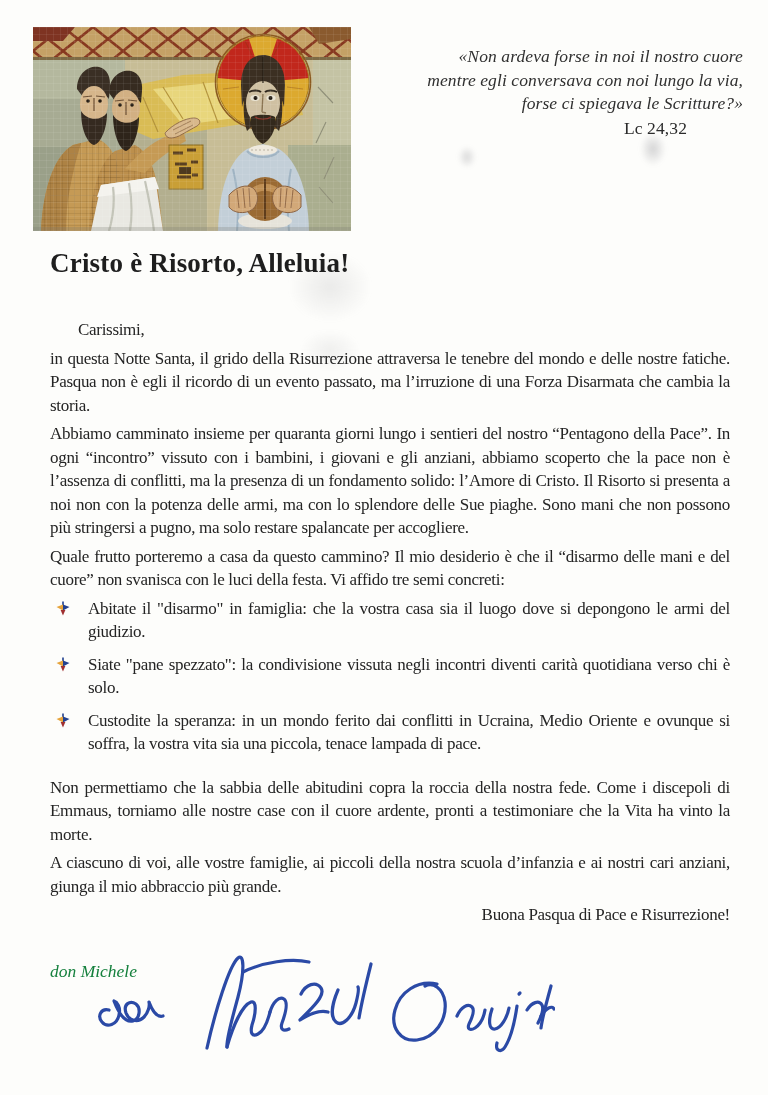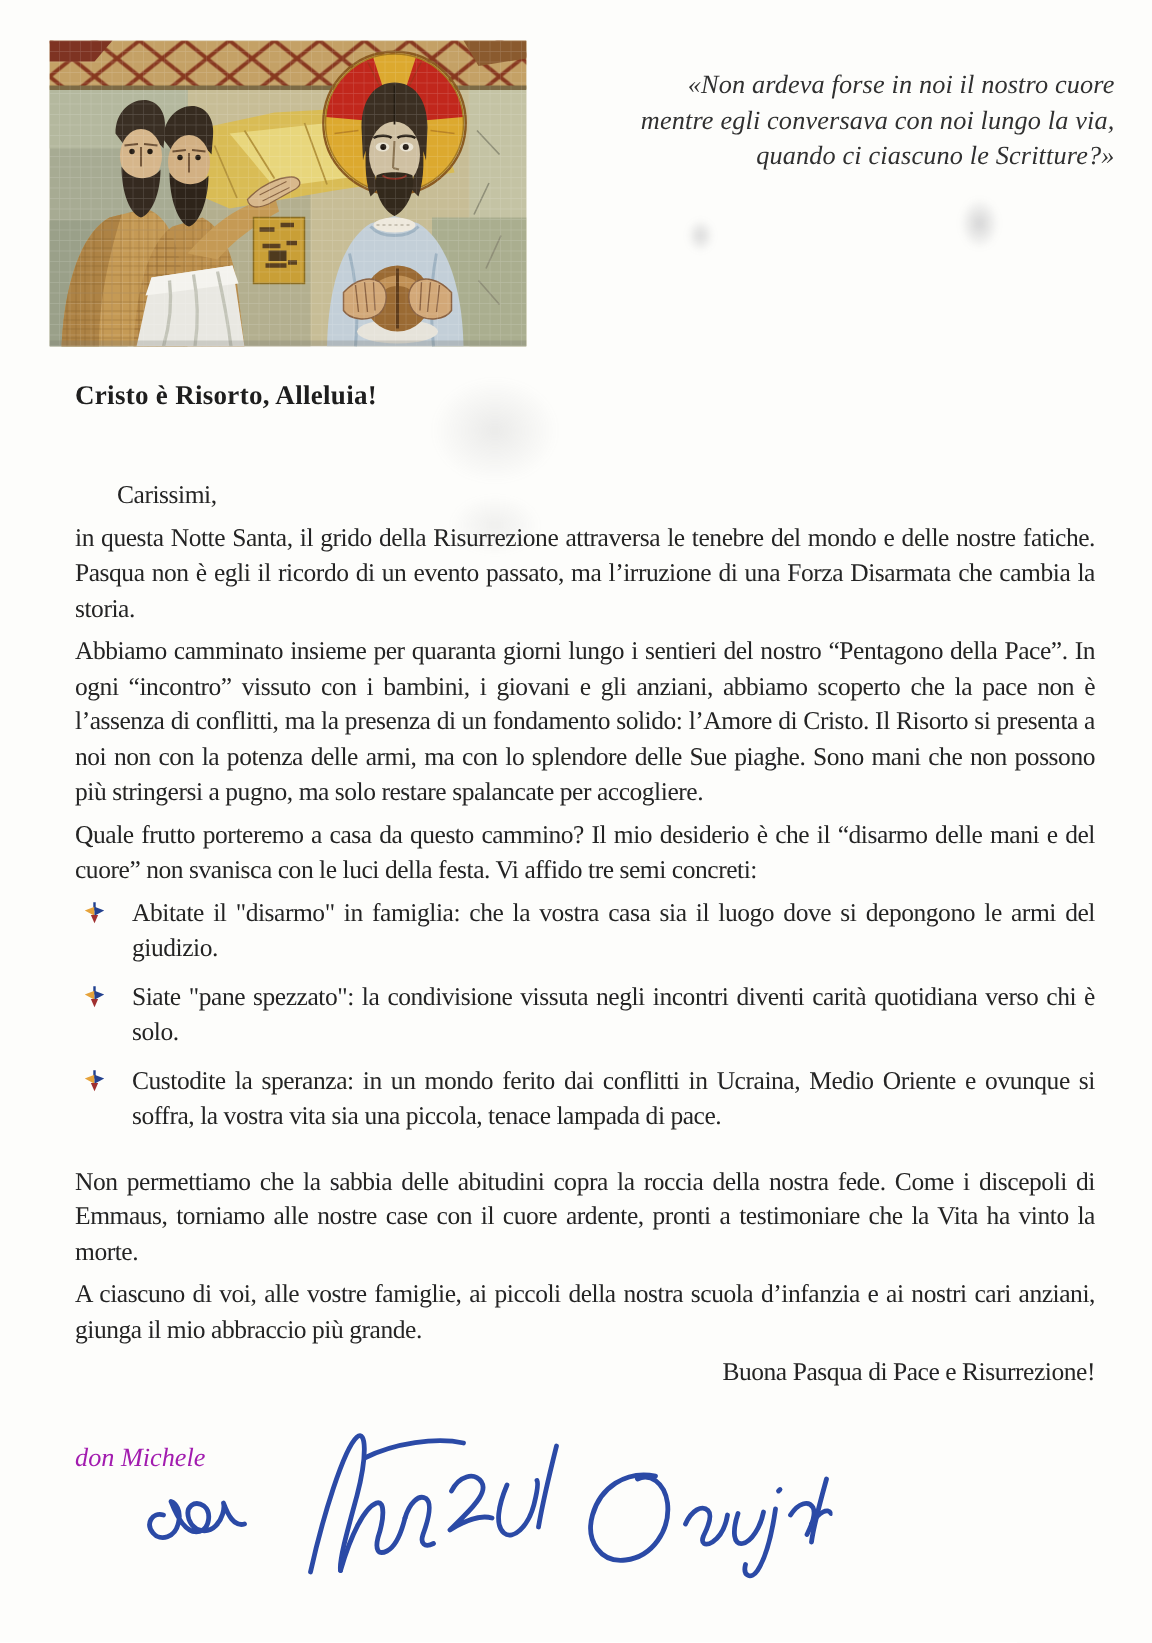--- a/index.html
+++ b/index.html
@@ -29,33 +29,33 @@
         background:radial-gradient(closest-side, rgba(90,90,100,0.22), rgba(90,90,100,0)); }
   .s4 { left:300px; top:330px; width:60px; height:40px;
         background:radial-gradient(closest-side, rgba(140,140,145,0.12), rgba(140,140,145,0)); }
   
   .content {
     position:absolute; left:50px; top:250px; width:680px;
     font-size:17px; line-height:23.5px; text-align:justify;
     letter-spacing:-0.3px;
   }
   .content h1 {
-    font-size:18px; line-height:26px; margin:0 0 42px 0; font-weight:bold;
+    font-size:27px; line-height:26px; margin:0 0 42px 0; font-weight:bold;
     letter-spacing:0.2px; text-align:left; color:#1e1e1e;
   }
   .content p { margin:0 0 5px 0; }
   .content p.salutation { text-align:left;margin-left:28px; }
   ul.seeds { list-style:none; margin:2px 0 6px 0; padding:0; }
   ul.seeds li { position:relative; padding-left:38px; margin-bottom:9px; }
   ul.seeds li:last-child { margin-bottom:20px; }
   .bullet { position:absolute; left:6px; top:4px; width:14px; height:15px; }
   .greeting { text-align:right; }
   
   .signoff-row { position:relative; margin-top:33px; height:120px; }
-  .signoff { font-style:italic; font-size:17.5px; color:#a21caf; letter-spacing:0; }
+  .signoff { font-style:italic; font-size:17.5px; color:#15803d; letter-spacing:0; }
   .signature { position:absolute; left:45px; top:-10px; width:460px; height:115px; }
 </style>
 </head>
 <body>
 
 <div class="page">
 
   <svg class="mosaic" viewBox="0 0 318 204" preserveAspectRatio="none" aria-hidden="true">
     <defs>
       <pattern id="tess" width="7" height="7" patternUnits="userSpaceOnUse">
@@ -156,21 +156,22 @@
     <path d="M268,168 C260,159 250,157 244,161 C238,166 238,176 244,182 C252,188 264,186 268,180 Z" fill="#d2a878" stroke="#8a6242" stroke-width="1"></path>
     <path d="M260,163 L258,181 M254,161 L252,181 M248,161 L247,180" stroke="#8a6242" stroke-width="0.9" fill="none"></path>
 
     <rect width="318" height="204" fill="url(#tess)" opacity="0.55"></rect>
     <rect y="200" width="318" height="4" fill="rgba(120,120,110,0.25)"></rect>
   </svg>
 
   <div class="quote">
     <div class="qline">«Non ardeva forse in noi il nostro cuore</div>
     <div class="qline">mentre egli conversava con noi lungo la via,</div>
-    <div class="qline">quando ci ciascuno le Scritture?»</div>
+    <div class="qline">forse ci spiegava le Scritture?»</div>
+    <div class="qref">Lc 24,32</div>
   </div>
 
   <div class="smudge s1"></div>
   <div class="smudge s2"></div>
   <div class="smudge s3"></div>
   <div class="smudge s4"></div>
 
   <div class="content">
     <h1>Cristo è Risorto, Alleluia!</h1>
     <p class="salutation">Carissimi,</p>

